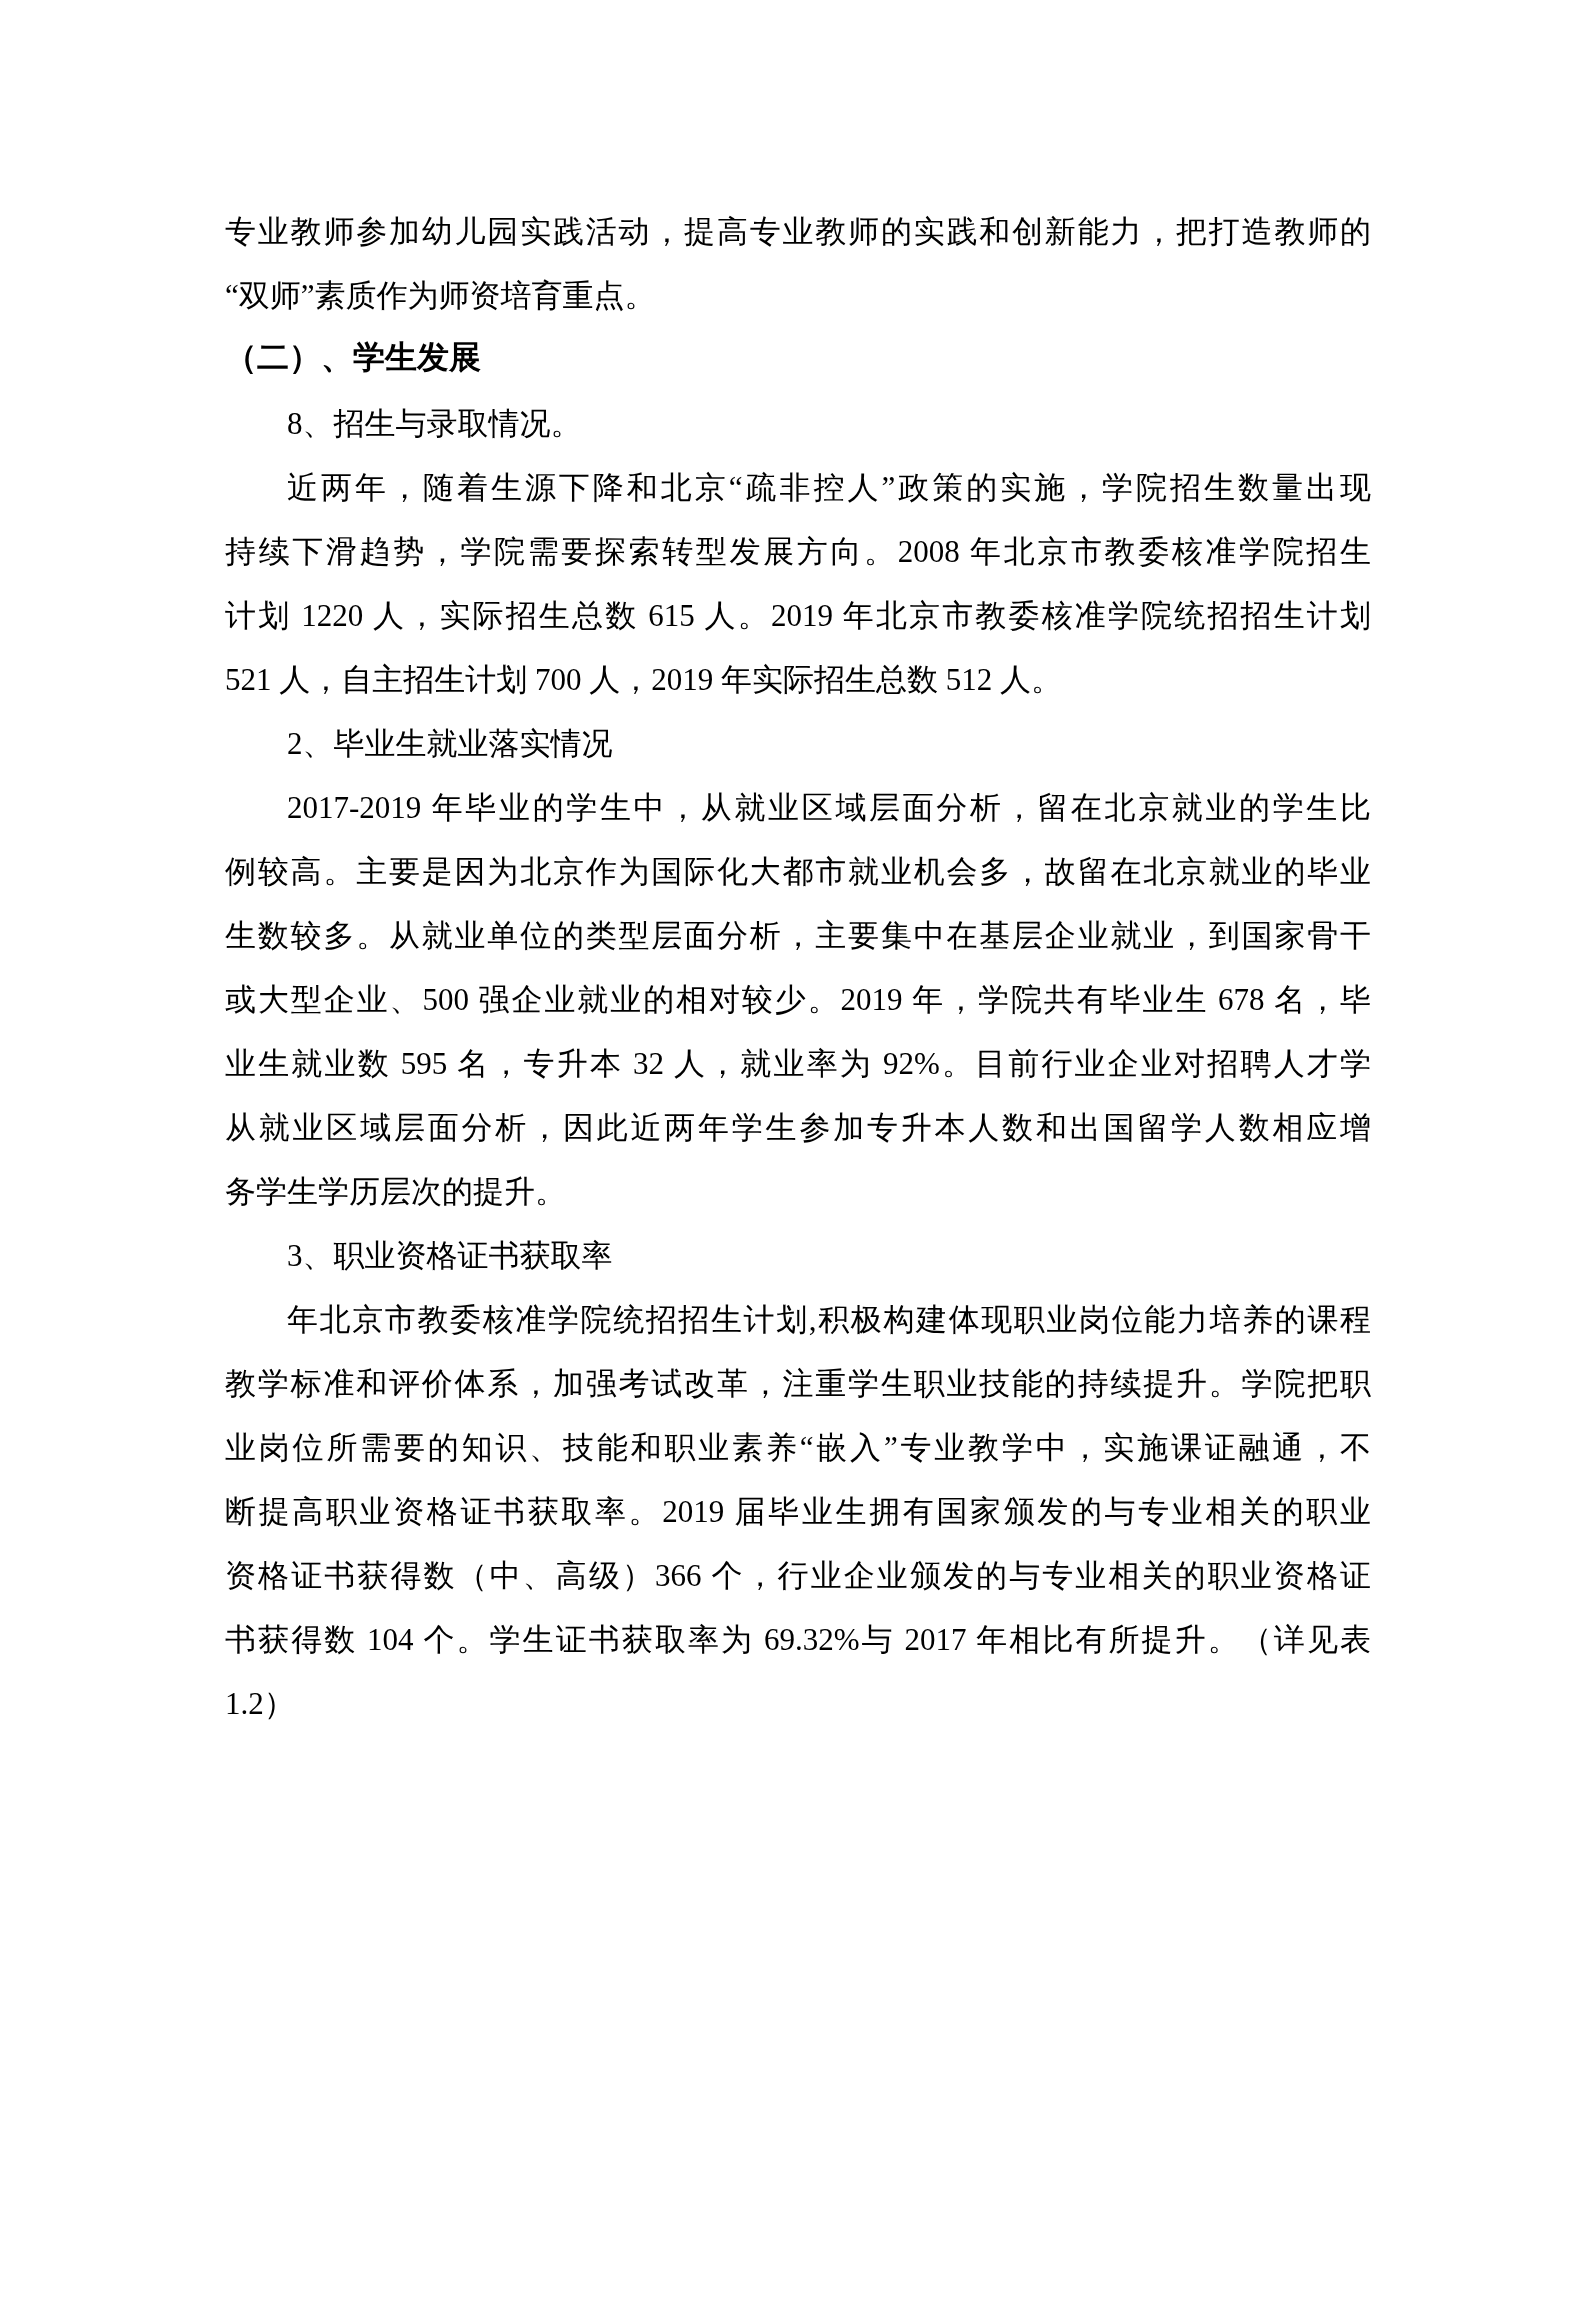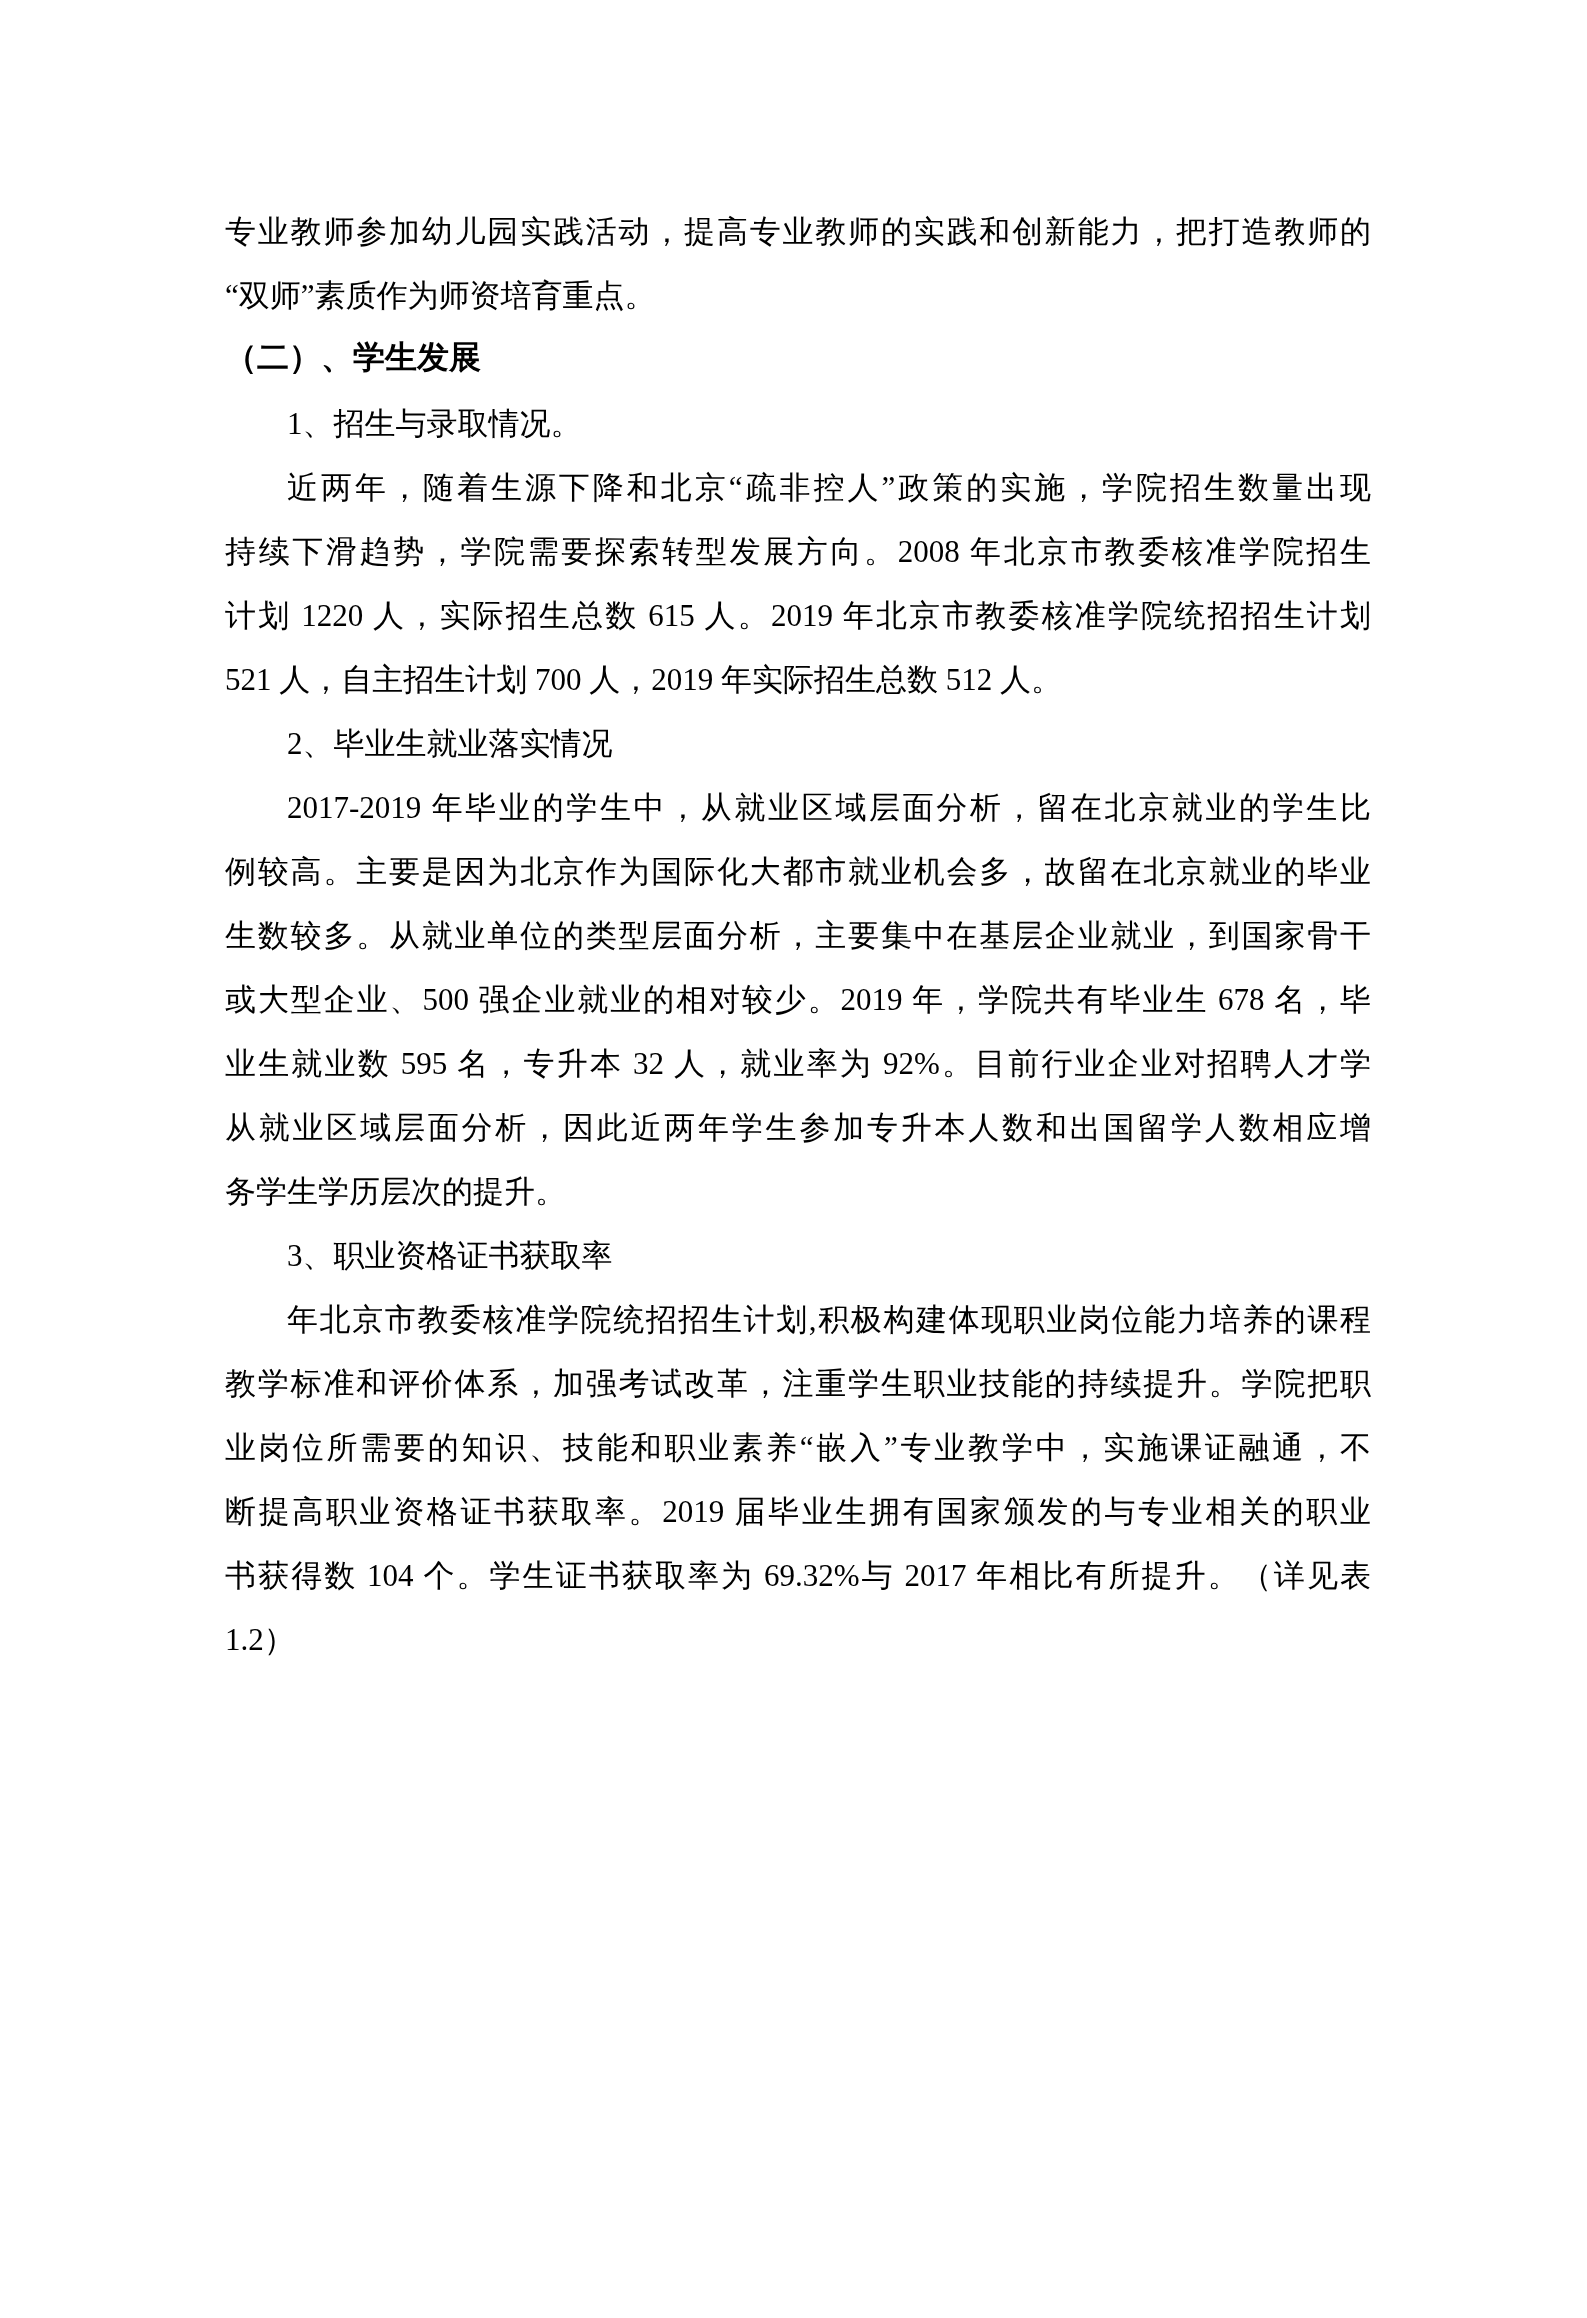--- a/index.html
+++ b/index.html
@@ -61,36 +61,37 @@
   }
 </style>
 </head>
 <body>
 
 <div class="page">
   <div class="text-block">
       <div class="line j">专业教师参加幼儿园实践活动，提高专业教师的实践和创新能力，把打造教师的</div>
       <div class="line">“双师”素质作为师资培育重点。</div>
       <div class="line hd">（二）、学生发展</div>
-      <div class="line ind">1、招生与录取情况。</div>
+      <div class="line ind">8、招生与录取情况。</div>
       <div class="line j ind">近两年，随着生源下降和北京“疏非控人”政策的实施，学院招生数量出现</div>
       <div class="line j">持续下滑趋势，学院需要探索转型发展方向。2008 年北京市教委核准学院招生</div>
       <div class="line j">计划 1220 人，实际招生总数 615 人。2019 年北京市教委核准学院统招招生计划</div>
       <div class="line">521 人，自主招生计划 700 人，2019 年实际招生总数 512 人。</div>
       <div class="line ind">2、毕业生就业落实情况</div>
       <div class="line j ind">2017-2019 年毕业的学生中，从就业区域层面分析，留在北京就业的学生比</div>
       <div class="line j">例较高。主要是因为北京作为国际化大都市就业机会多，故留在北京就业的毕业</div>
       <div class="line j">生数较多。从就业单位的类型层面分析，主要集中在基层企业就业，到国家骨干</div>
       <div class="line j">或大型企业、500 强企业就业的相对较少。2019 年，学院共有毕业生 678 名，毕</div>
       <div class="line j">业生就业数 595 名，专升本 32 人，就业率为 92%。目前行业企业对招聘人才学</div>
       <div class="line j">从就业区域层面分析，因此近两年学生参加专升本人数和出国留学人数相应增</div>
       <div class="line">务学生学历层次的提升。</div>
       <div class="line ind">3、职业资格证书获取率</div>
       <div class="line j ind">年北京市教委核准学院统招招生计划,积极构建体现职业岗位能力培养的课程</div>
       <div class="line j">教学标准和评价体系，加强考试改革，注重学生职业技能的持续提升。学院把职</div>
       <div class="line j">业岗位所需要的知识、技能和职业素养“嵌入”专业教学中，实施课证融通，不</div>
       <div class="line j">断提高职业资格证书获取率。2019 届毕业生拥有国家颁发的与专业相关的职业</div>
+      <div class="line j">资格证书获得数（中、高级）366 个，行业企业颁发的与专业相关的职业资格证</div>
       <div class="line j">书获得数 104 个。学生证书获取率为 69.32%与 2017 年相比有所提升。（详见表</div>
       <div class="line">1.2）</div>
     </div>
   <div class="footer">- 3 -</div>
 </div>
 
 
 </body></html>

